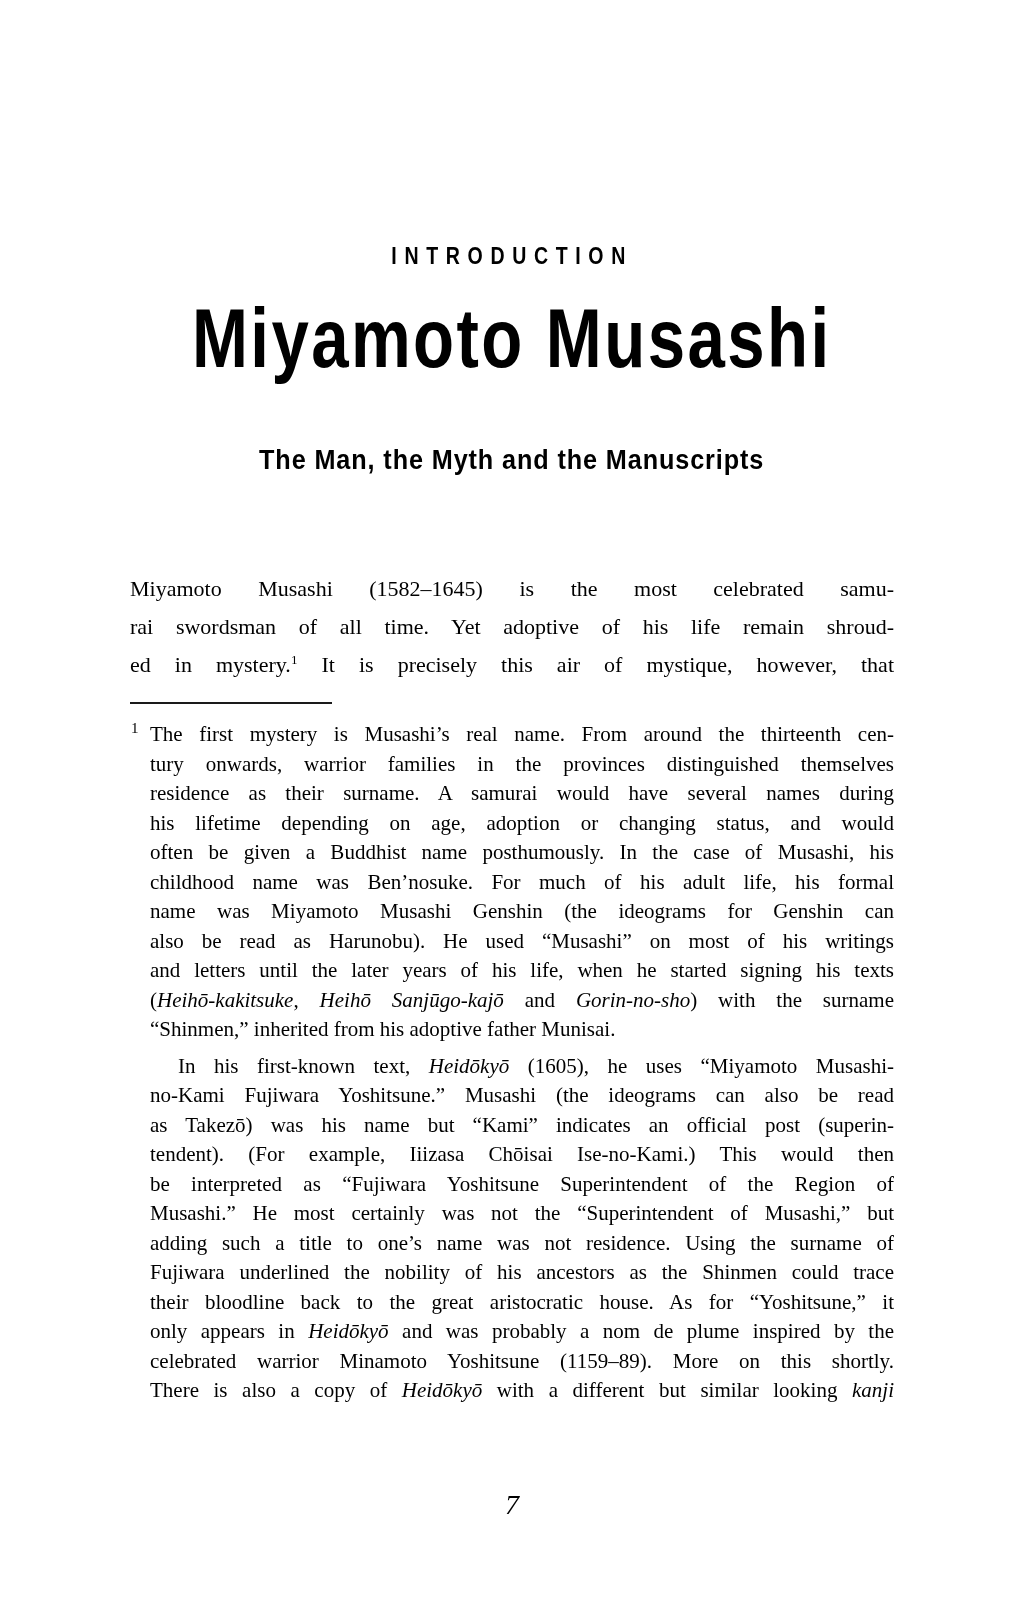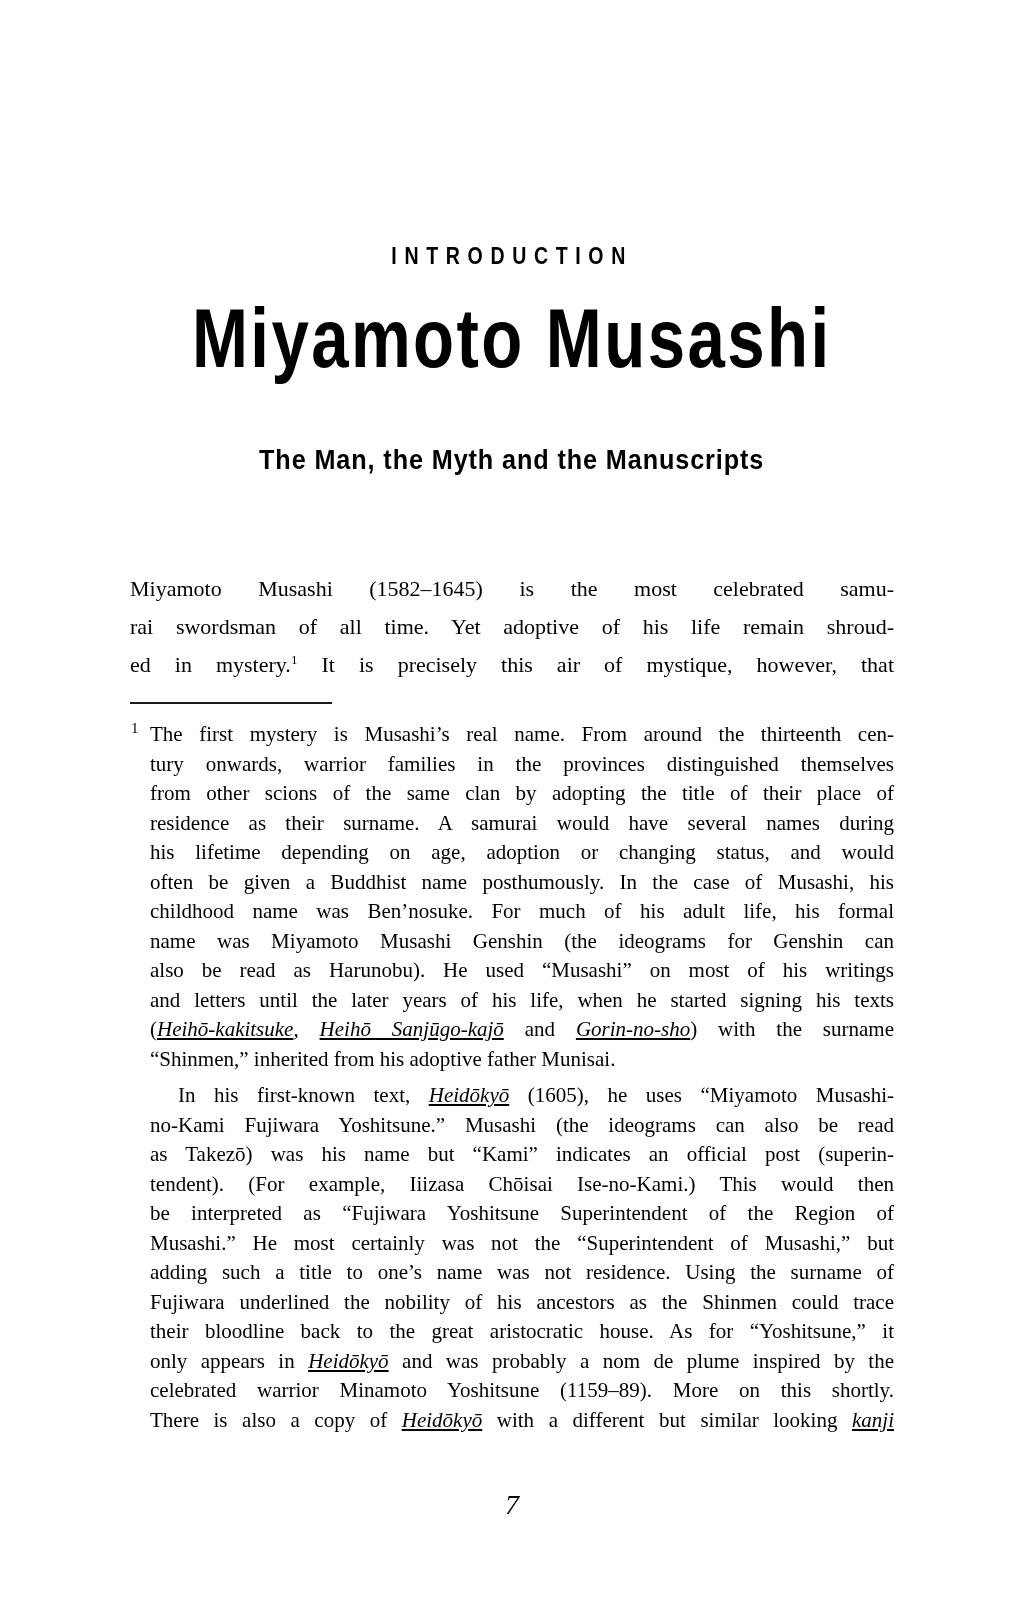--- a/index.html
+++ b/index.html
@@ -90,21 +90,21 @@
     position: absolute;
     left: 1px; top: 1px;
     font-size: 15px;
     line-height: 15px;
   }
   .footnote-body { margin-left: 20px; }
   
   .tline { text-align: justify; text-align-last: left; hyphens: none; }
   .tline.just { text-align-last: justify; }
   .tline.ind { text-indent: 28px; margin-top: 7px; }
-  .tline span.italic { font-style: italic; text-decoration: underline; }
+  .tline span.italic { font-style: italic; }
   .tline span.sup {
     vertical-align: super;
     font-size: 0.60em;
     line-height: 0;
   }
   
   .page-number {
     position: absolute;
     top: 1489px; left: 0; right: 0;
     text-align: center;
@@ -136,21 +136,20 @@
       <div class="tline just"><span>ed in mystery.</span><span class="sup">1</span><span> It is precisely this air of mystique, however, that</span></div>
     </div>
 
   <div class="footnote-rule"></div>
 
   <div class="footnote">
     <span class="footnote-marker">1</span>
     <div class="footnote-body">
         <div class="tline just"><span>The first mystery is Musashi’s real name. From around the thirteenth cen-</span></div>
         <div class="tline just"><span>tury onwards, warrior families in the provinces distinguished themselves</span></div>
-        <div class="tline just"><span>from other scions of the same clan by adopting the title of their place of</span></div>
         <div class="tline just"><span>residence as their surname. A samurai would have several names during</span></div>
         <div class="tline just"><span>his lifetime depending on age, adoption or changing status, and would</span></div>
         <div class="tline just"><span>often be given a Buddhist name posthumously. In the case of Musashi, his</span></div>
         <div class="tline just"><span>childhood name was Ben’nosuke. For much of his adult life, his formal</span></div>
         <div class="tline just"><span>name was Miyamoto Musashi Genshin (the ideograms for Genshin can</span></div>
         <div class="tline just"><span>also be read as Harunobu). He used “Musashi” on most of his writings</span></div>
         <div class="tline just"><span>and letters until the later years of his life, when he started signing his texts</span></div>
         <div class="tline just"><span>(</span><span class="italic">Heihō-kakitsuke</span><span>, </span><span class="italic">Heihō Sanjūgo-kajō</span><span> and </span><span class="italic">Gorin-no-sho</span><span>) with the surname</span></div>
         <div class="tline"><span>“Shinmen,” inherited from his adoptive father Munisai.</span></div>
         <div class="tline just ind"><span>In his first-known text, </span><span class="italic">Heidōkyō</span><span> (1605), he uses “Miyamoto Musashi-</span></div>

